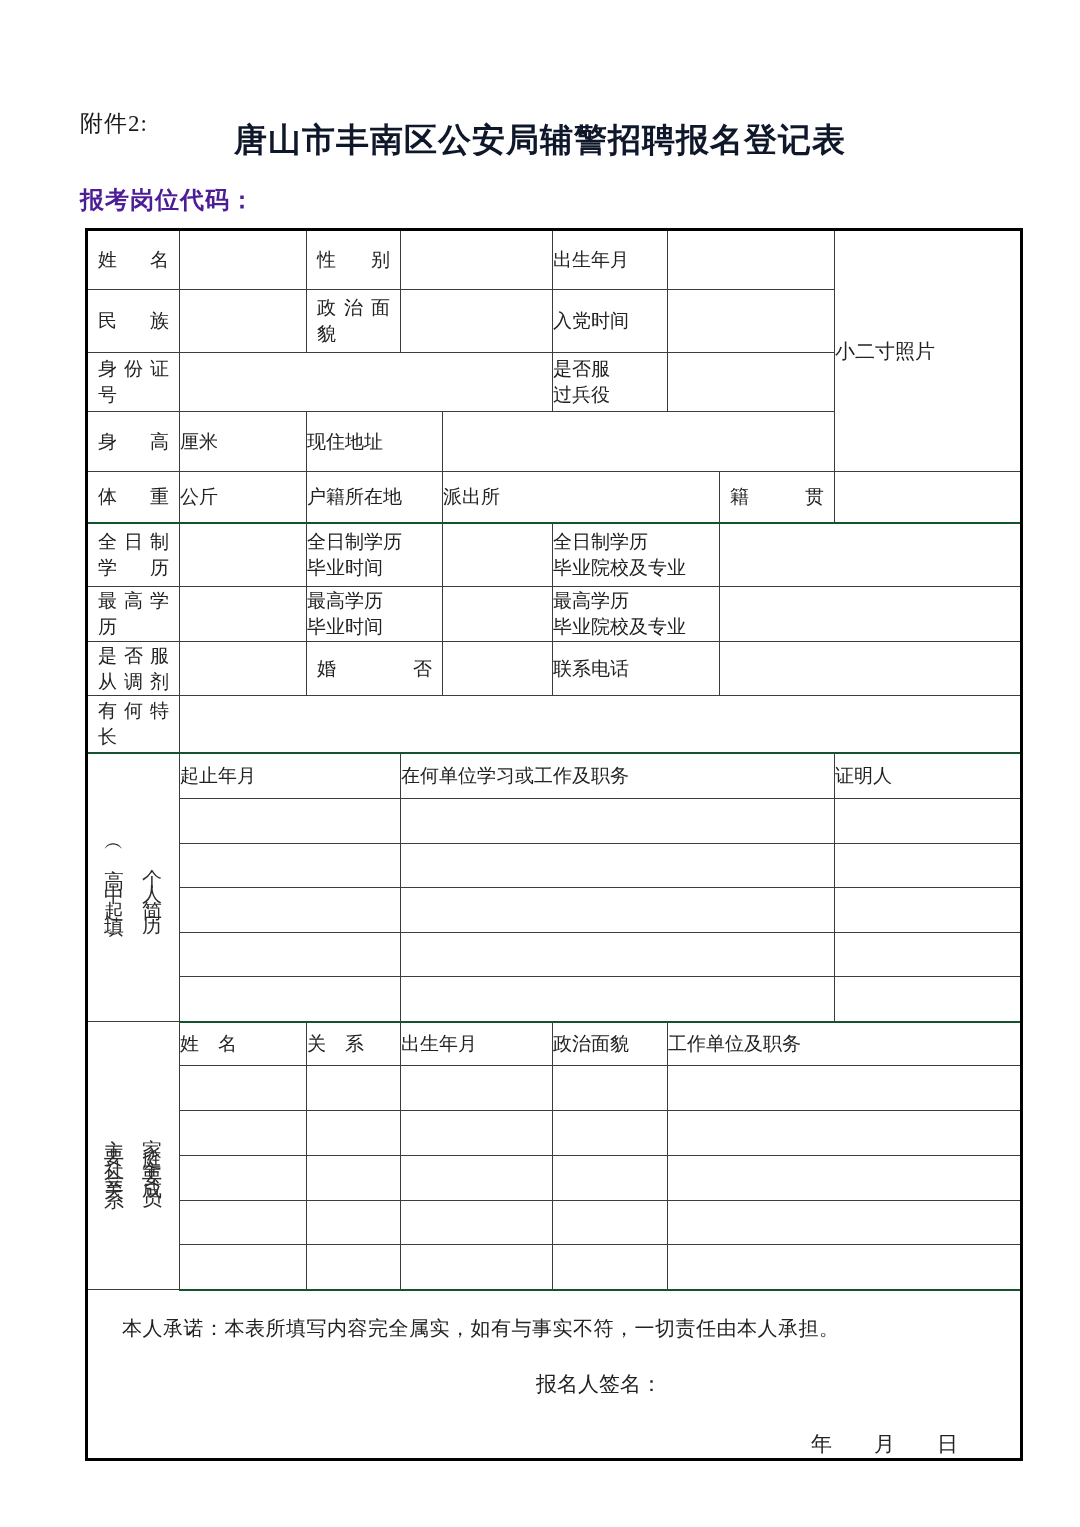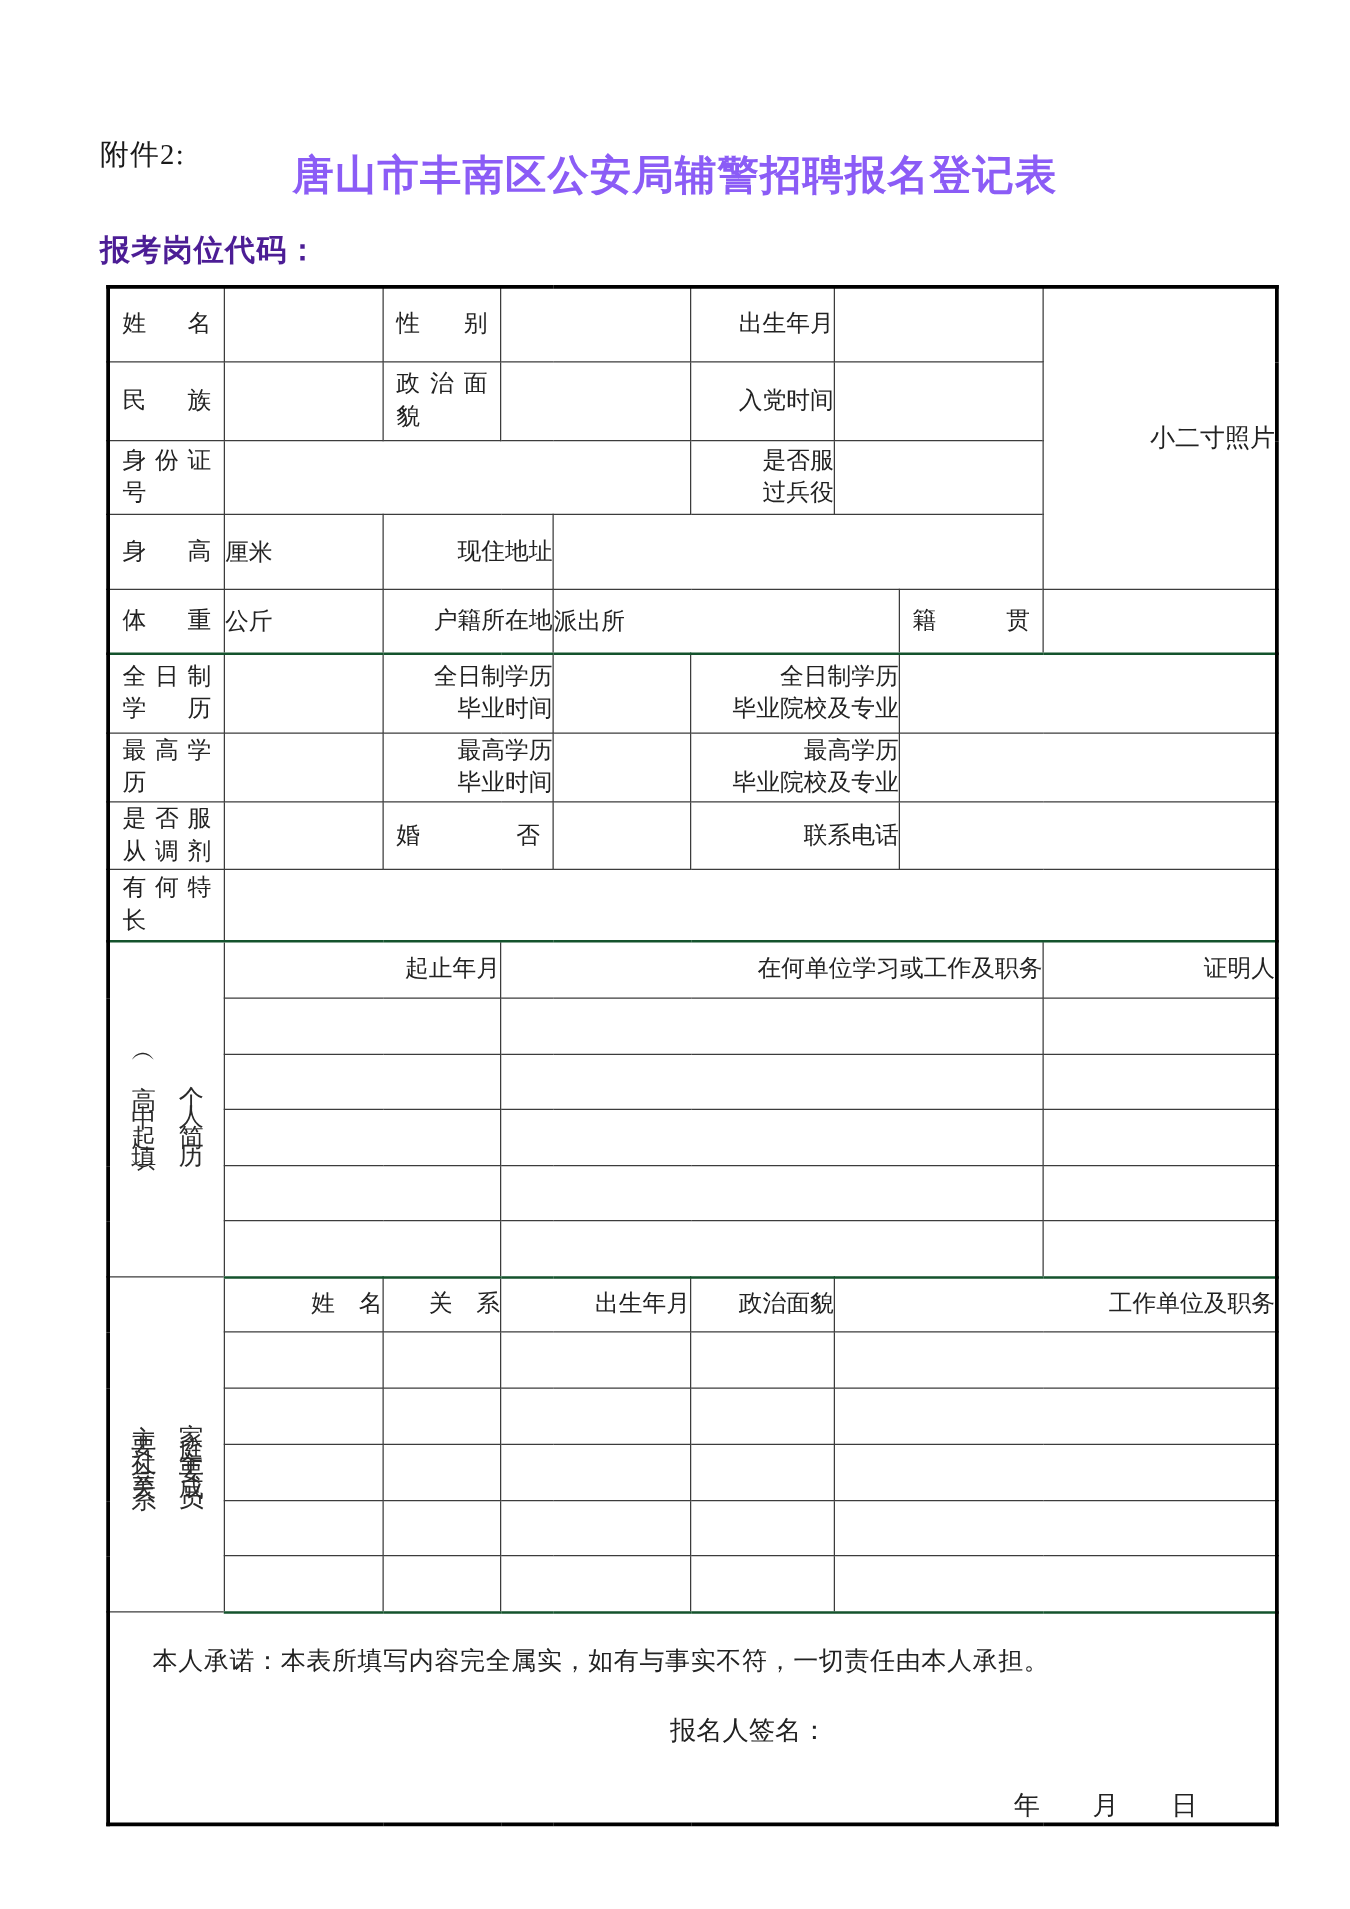--- a/index.html
+++ b/index.html
@@ -14,21 +14,21 @@
   }
   .attachment {
     position:absolute; left:80px; top:76px;
     font-size:23px; letter-spacing:1px;margin-top:32px;
   }
   .page-title {
     position:absolute; left:0; top:118px; width:100%;
     text-align:center;
     font-family:"Liberation Sans","DejaVu Sans",sans-serif;
     font-weight:bold; font-size:33px; letter-spacing:1px;
-    color:#8b5cf6;
+    color:#0f172a;
   }
   .pos-code {
     position:absolute; left:80px; top:184px;
     font-family:"Liberation Sans","DejaVu Sans",sans-serif;
     font-weight:bold; font-size:24px; letter-spacing:1px;
     color:#4c1d95;
   }
   table.form {
     position:absolute; left:85px; top:228px;
     width:935px;
@@ -44,21 +44,21 @@
     overflow:hidden;
   }
   tr.sec td { border-bottom:2px solid #14532d; }
   
   .lab {
     text-align:justify; text-align-last:justify;
     padding:0 10px;
     white-space:pre-line;
     line-height:1.35;
   }
-  .ctr { text-align:right; white-space:pre-line; line-height:1.35; }
+  .ctr { text-align:left; white-space:pre-line; line-height:1.35; }
   .rt  { text-align:left; padding-right:5px; }
   .vwrap { text-align:center; }
   .vlab {
     display:inline-block;
     writing-mode:vertical-rl;
     text-orientation:mixed;
     white-space:pre-line;
     text-align:center;
     font-size:20px;
     color:#2a2a2a;

